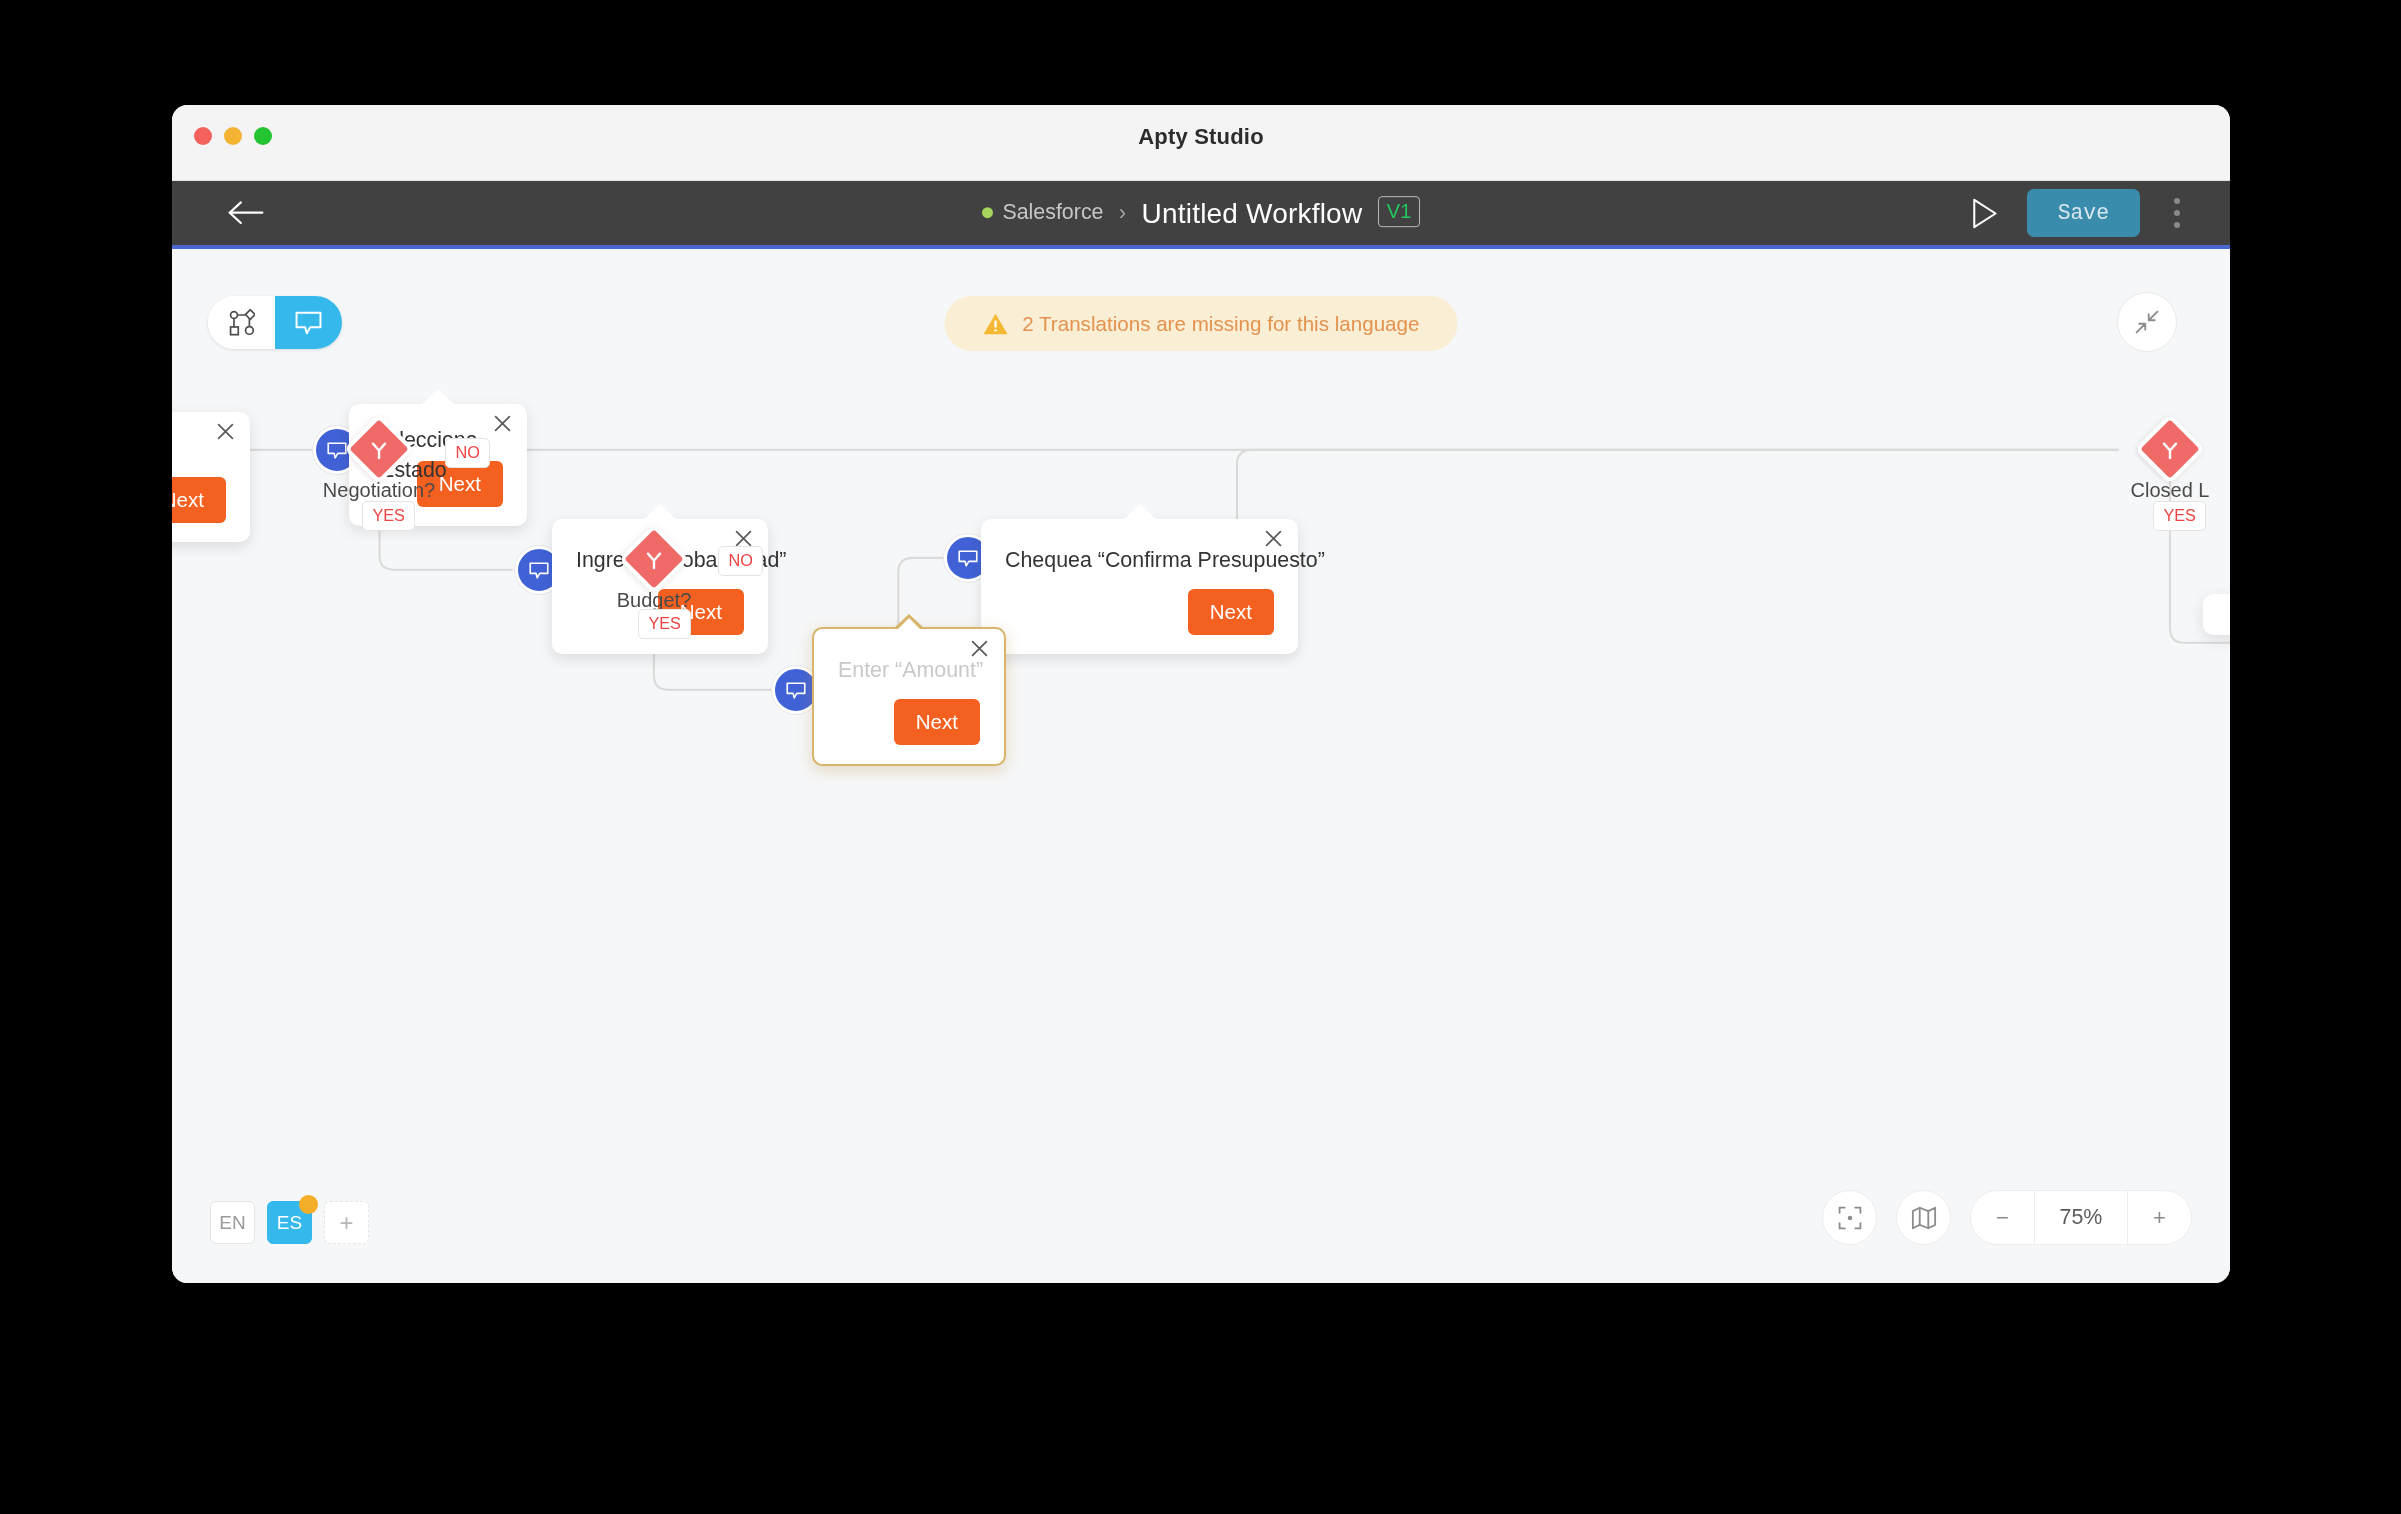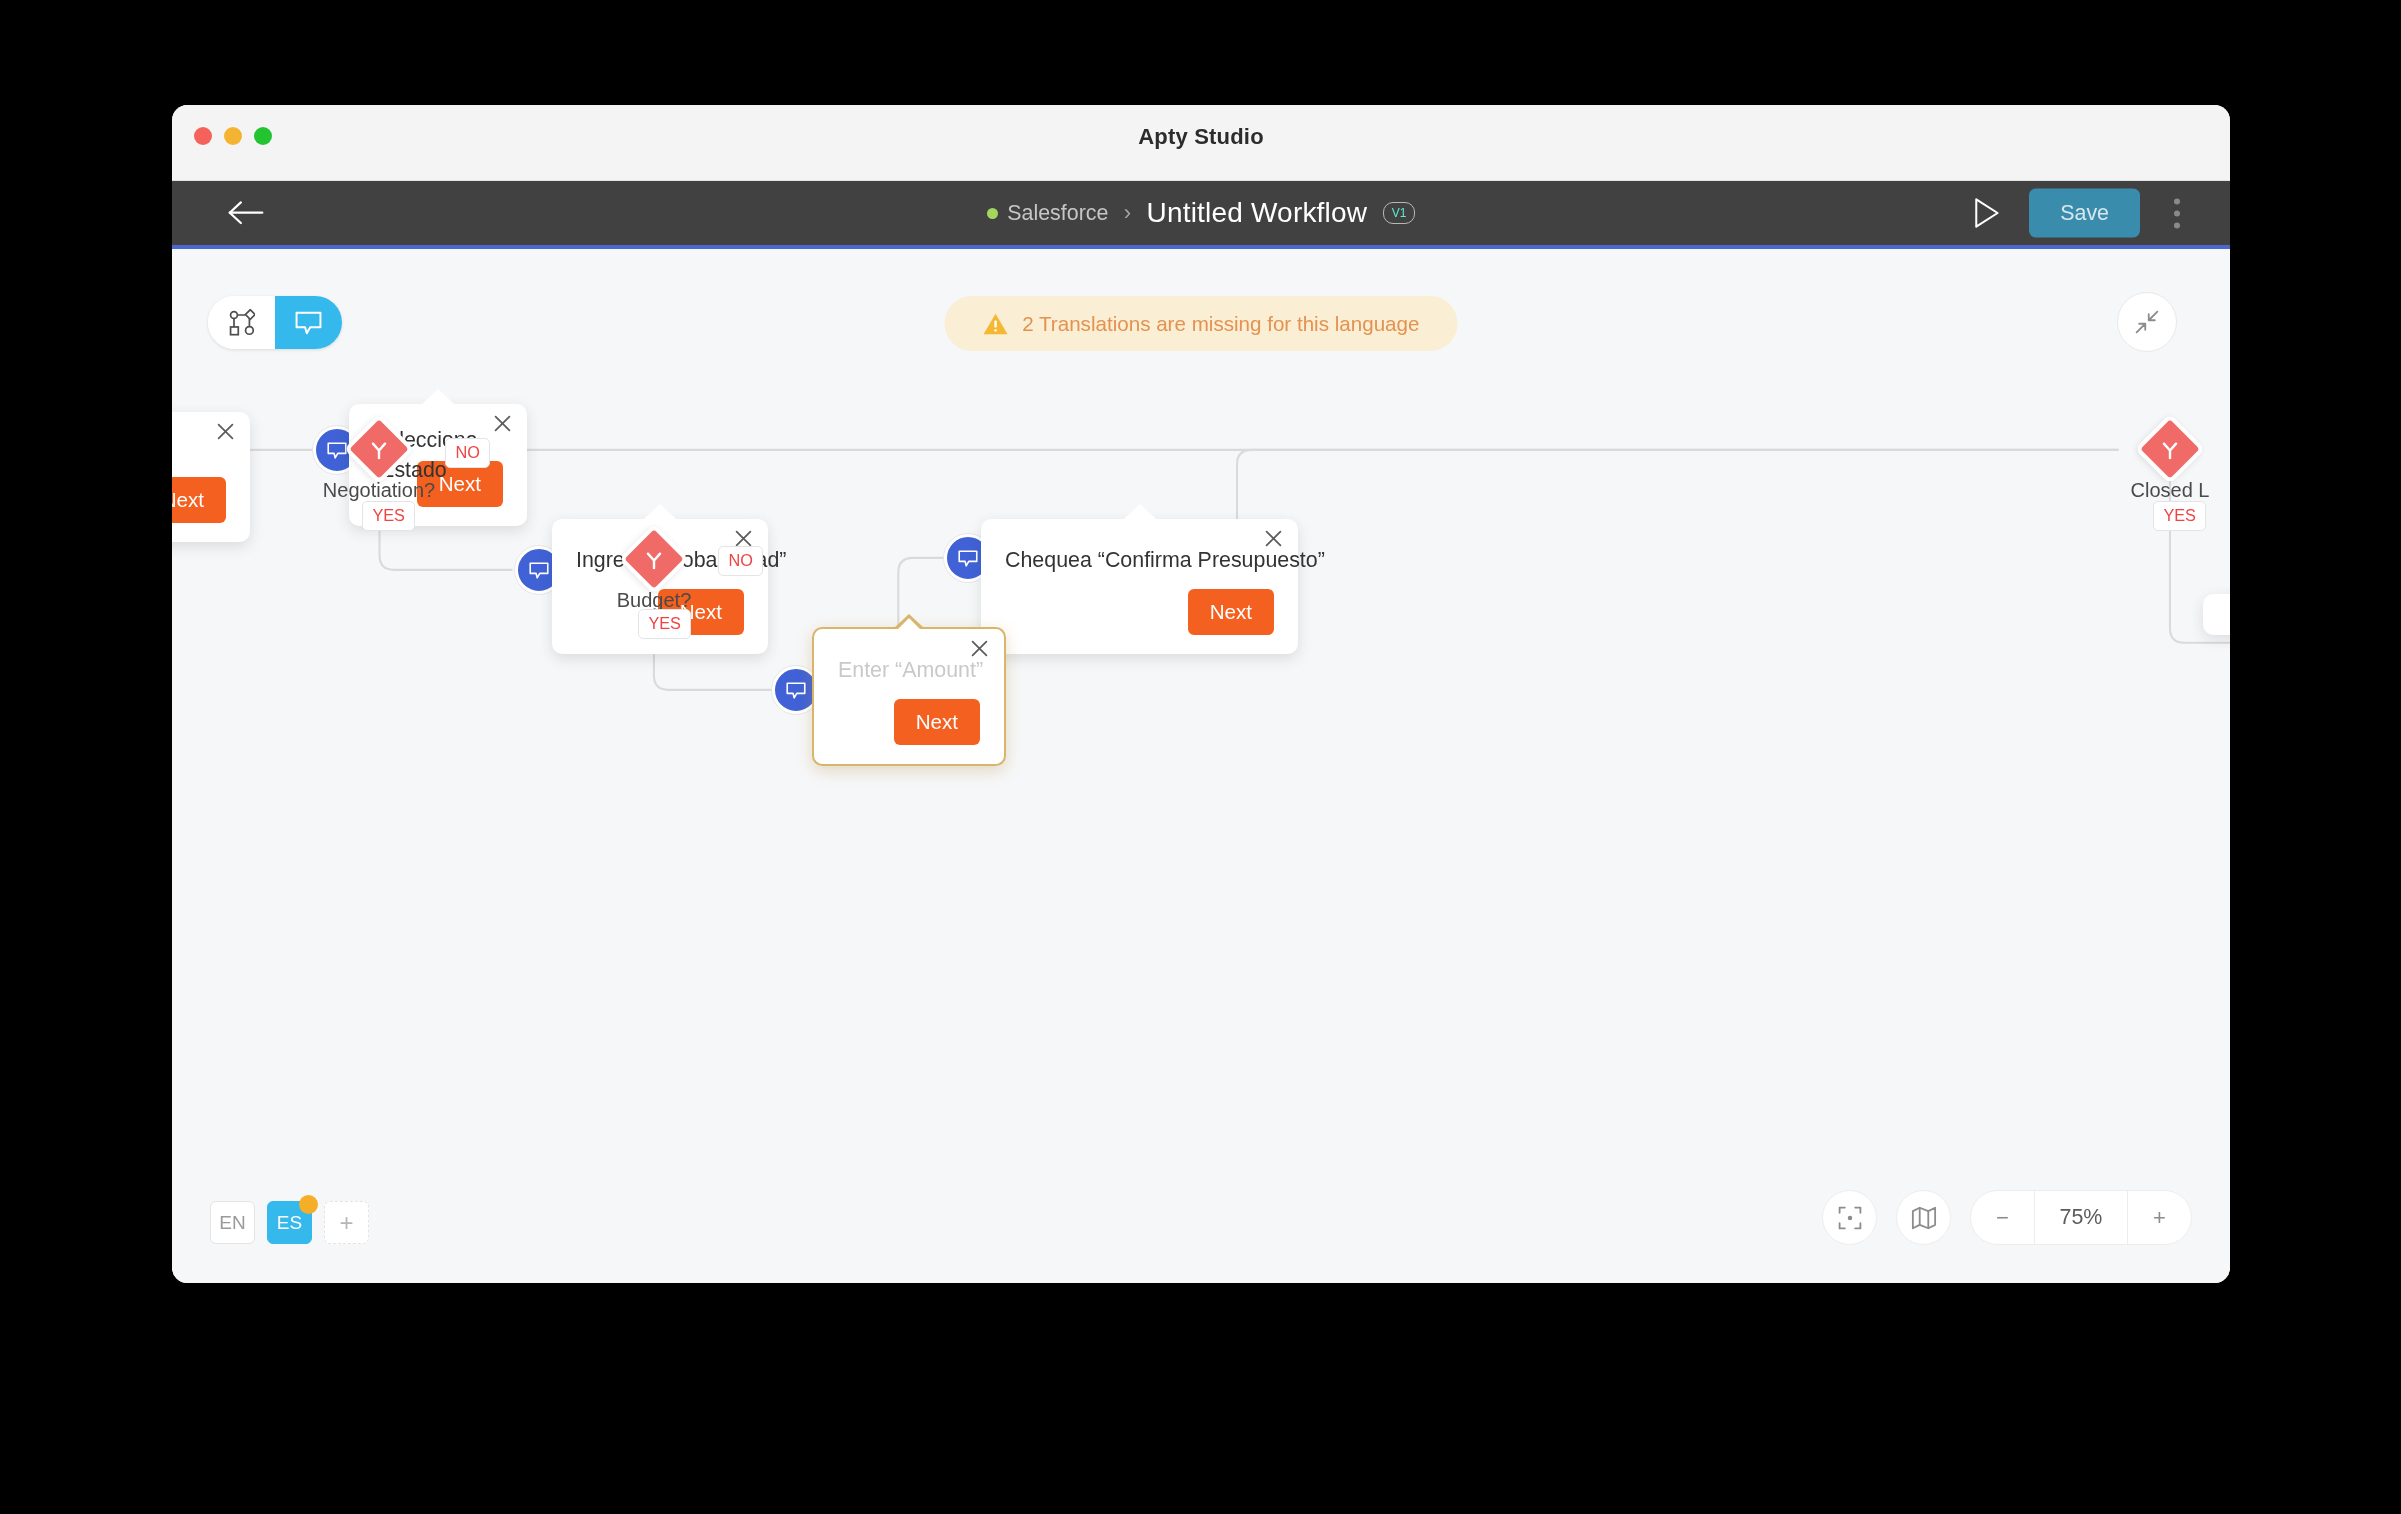--- a/index.html
+++ b/index.html
@@ -60,34 +60,34 @@
     position: absolute; left: 0; right: 0; top: 50%; transform: translateY(-50%);
     display: flex; align-items: center; justify-content: center; gap: 15.4px;
   }
   .crumb-app { display: flex; align-items: center; gap: 9.4px; }
   .crumb-dot { width: 11px; height: 11px; border-radius: 50%; background: #a5d55c; }
   .crumb-app-name { font-size: 21.4px; color: #c6c6c6; }
   .crumb-sep { font-size: 22px; color: #a4a4a4; line-height: 1; }
   .wf-title { font-size: 28px; color: #ffffff; font-weight: 500; letter-spacing: 0.2px; }
   .wf-badge {
     margin-left: 12px;
-    border: 1.3px solid #b8b8b8; border-radius: 10px;
+    border: 1.3px solid #b8b8b8; border-radius: 4px;
     padding: 2.6px 7.7px 3.4px;
-    font-size: 12px; color: #5eead4;
+    font-size: 20px; color: #22c55e;
     display: inline-block; vertical-align: 5.1px;
   }
   .appbar-right {
     position: absolute; right: 39px; top: 50%; transform: translateY(-50%);
     display: flex; align-items: center; gap: 22px;
   }
   .play-btn { width: 41px; height: 41px; display:flex; align-items:center; justify-content:center; cursor: pointer; }
   .save-btn {
     background: #3a8cad; color: #d8e7ee;
     border: none; border-radius: 6.9px;
-    font-family: Liberation Sans, sans-serif;
+    font-family: Liberation Mono, monospace;
     font-size: 21.4px; padding: 12px 31px;
     cursor: pointer;
   }
   .kebab { width: 29px; height: 41px; display:flex; flex-direction:column; align-items:center; justify-content:center; gap: 6px; cursor: pointer; }
   .kebab i { width: 6px; height: 6px; border-radius: 50%; background: #8a8a8a; display:block; }
 
   
   .canvas {
     position: absolute;
     left: 0; right: 0; top: 146px; bottom: 0;

